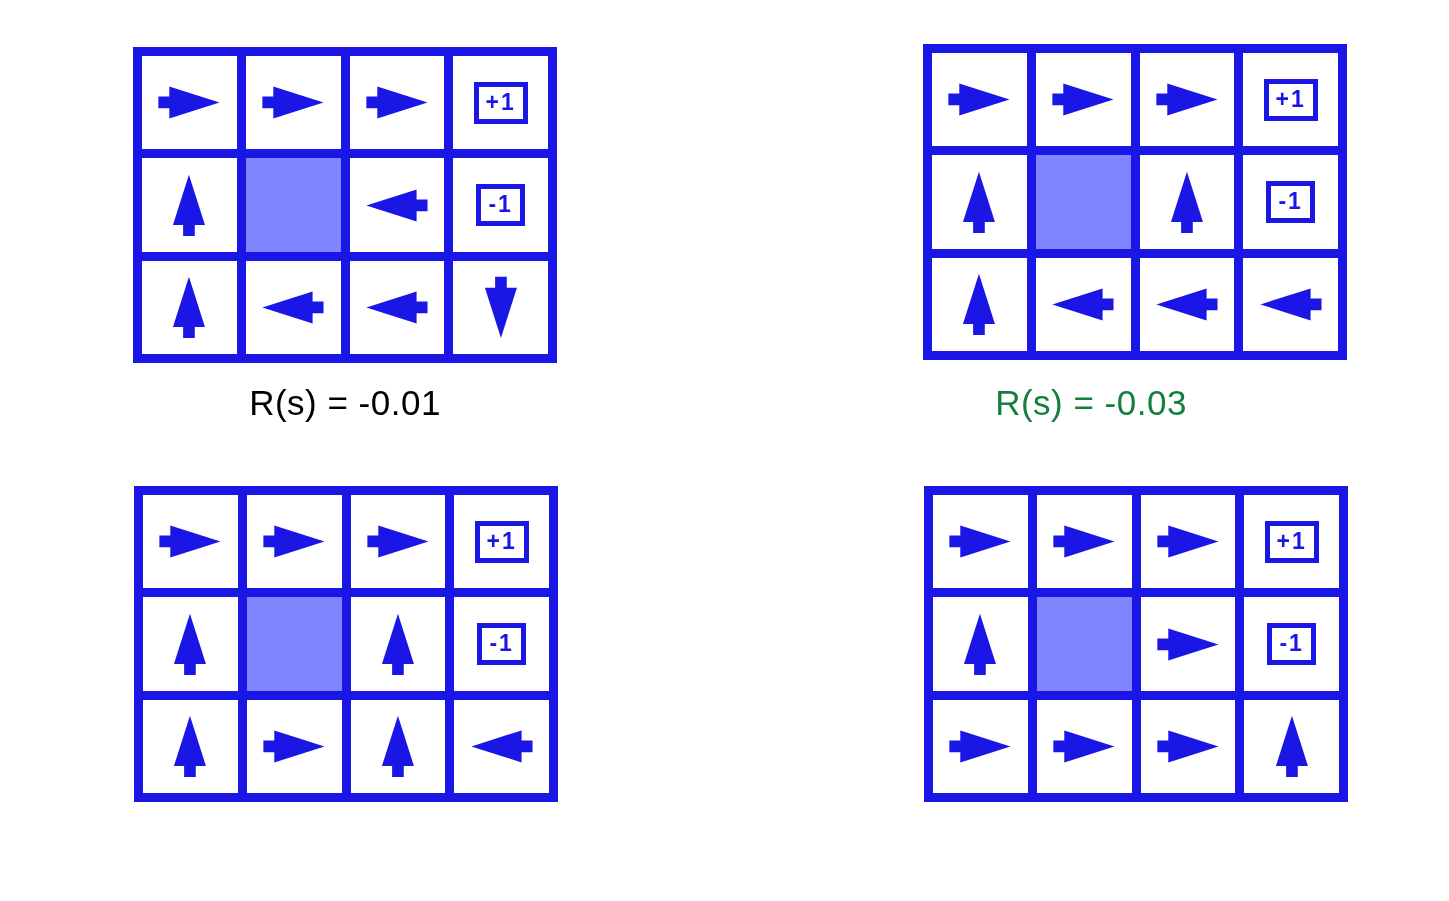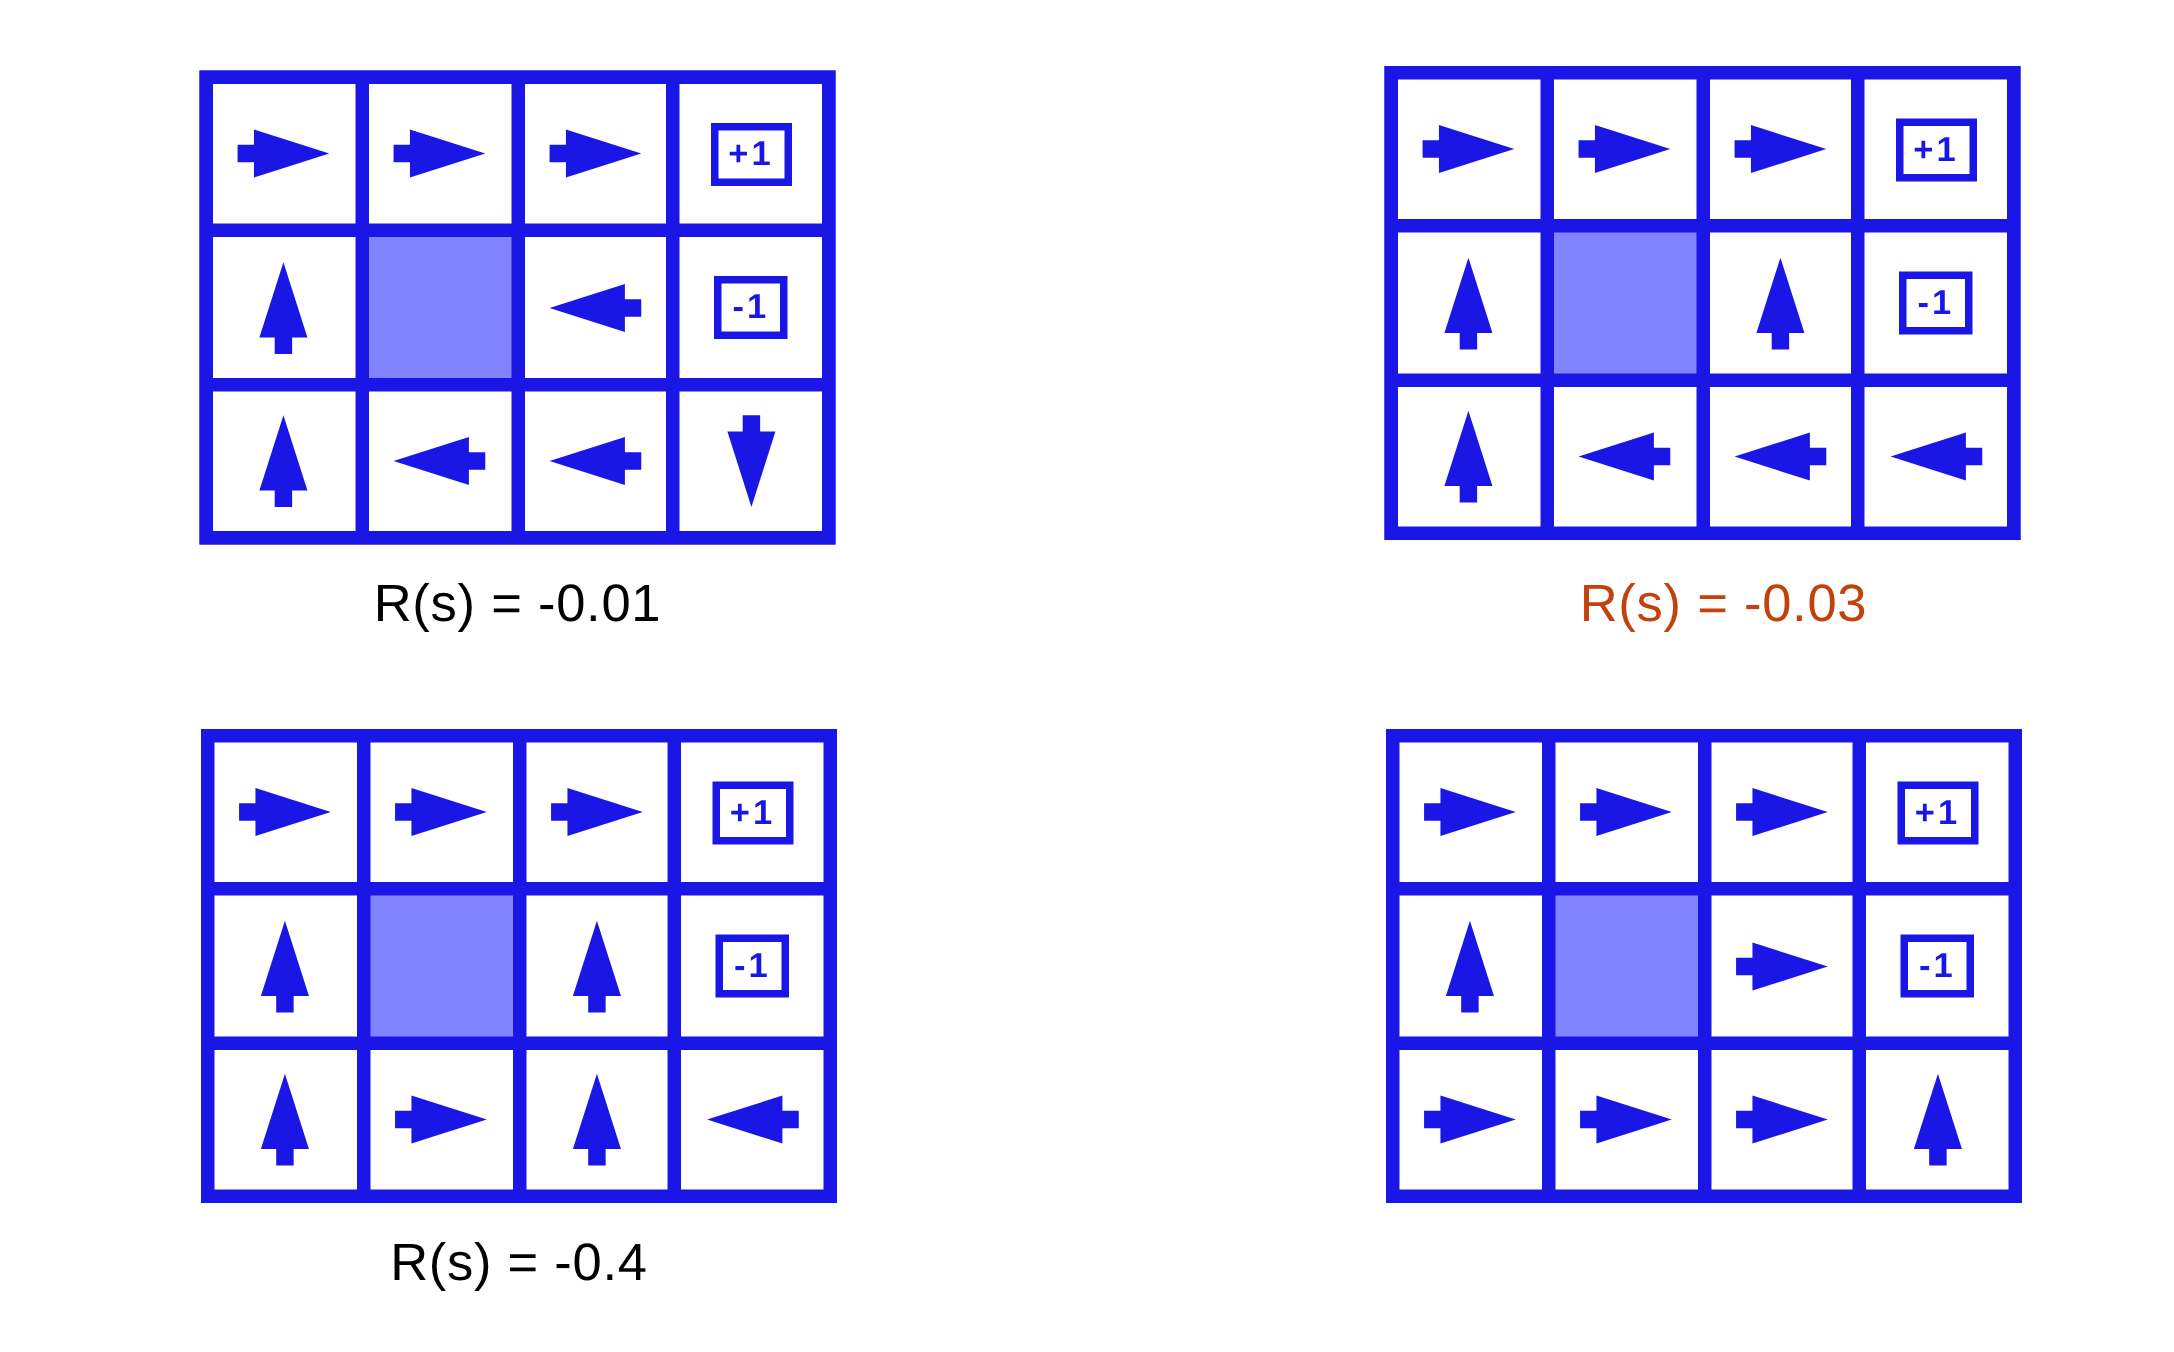--- a/index.html
+++ b/index.html
@@ -215,21 +215,21 @@
             <path d="M 92,42 L 77,42 L 77,28 L 8,50  L 77,72 L 77,58 L 92,58 Z"></path>
           </svg>
         </div>
         <div class="cell">
           <svg viewBox="0 0 100 100" preserveAspectRatio="xMidYMid meet" class="arrow">
             <path d="M 92,42 L 77,42 L 77,28 L 8,50  L 77,72 L 77,58 L 92,58 Z"></path>
           </svg>
         </div>
       </div>
     </div>
-    <div class="caption" style="left: 937px; width: 424px; top: 383px; color: #c2410c;">R(s) = -0.03</div>
+    <div class="caption" style="left: 879px; width: 424px; top: 383px; color: #15803d;">R(s) = -0.03</div>
     <div class="panel" style="left: 134px; top: 486px; width: 424px;">
       <div class="grid" style="--line: #1a16e6; --wall: #8084ff; --outer: 9px; --gap: 9px; --gridh: 316px;">
         <div class="cell">
           <svg viewBox="0 0 100 100" preserveAspectRatio="xMidYMid meet" class="arrow">
             <path d="M 8,42 L 23,42 L 23,28 L 92,50 L 23,72 L 23,58 L 8,58 Z"></path>
           </svg>
         </div>
         <div class="cell">
           <svg viewBox="0 0 100 100" preserveAspectRatio="xMidYMid meet" class="arrow">
             <path d="M 8,42 L 23,42 L 23,28 L 92,50 L 23,72 L 23,58 L 8,58 Z"></path>
@@ -276,21 +276,20 @@
             <path d="M 42,92 L 42,77 L 28,77 L 50,8  L 72,77 L 58,77 L 58,92 Z"></path>
           </svg>
         </div>
         <div class="cell">
           <svg viewBox="0 0 100 100" preserveAspectRatio="xMidYMid meet" class="arrow">
             <path d="M 92,42 L 77,42 L 77,28 L 8,50  L 77,72 L 77,58 L 92,58 Z"></path>
           </svg>
         </div>
       </div>
     </div>
-    <div class="caption" style="left: 134px; width: 424px; top: 822px; color: rgb(0, 0, 0);">R(s) = -0.4</div>
     <div class="panel" style="left: 924px; top: 486px; width: 424px;">
       <div class="grid" style="--line: #1a16e6; --wall: #8084ff; --outer: 9px; --gap: 9px; --gridh: 316px;">
         <div class="cell">
           <svg viewBox="0 0 100 100" preserveAspectRatio="xMidYMid meet" class="arrow">
             <path d="M 8,42 L 23,42 L 23,28 L 92,50 L 23,72 L 23,58 L 8,58 Z"></path>
           </svg>
         </div>
         <div class="cell">
           <svg viewBox="0 0 100 100" preserveAspectRatio="xMidYMid meet" class="arrow">
             <path d="M 8,42 L 23,42 L 23,28 L 92,50 L 23,72 L 23,58 L 8,58 Z"></path>

